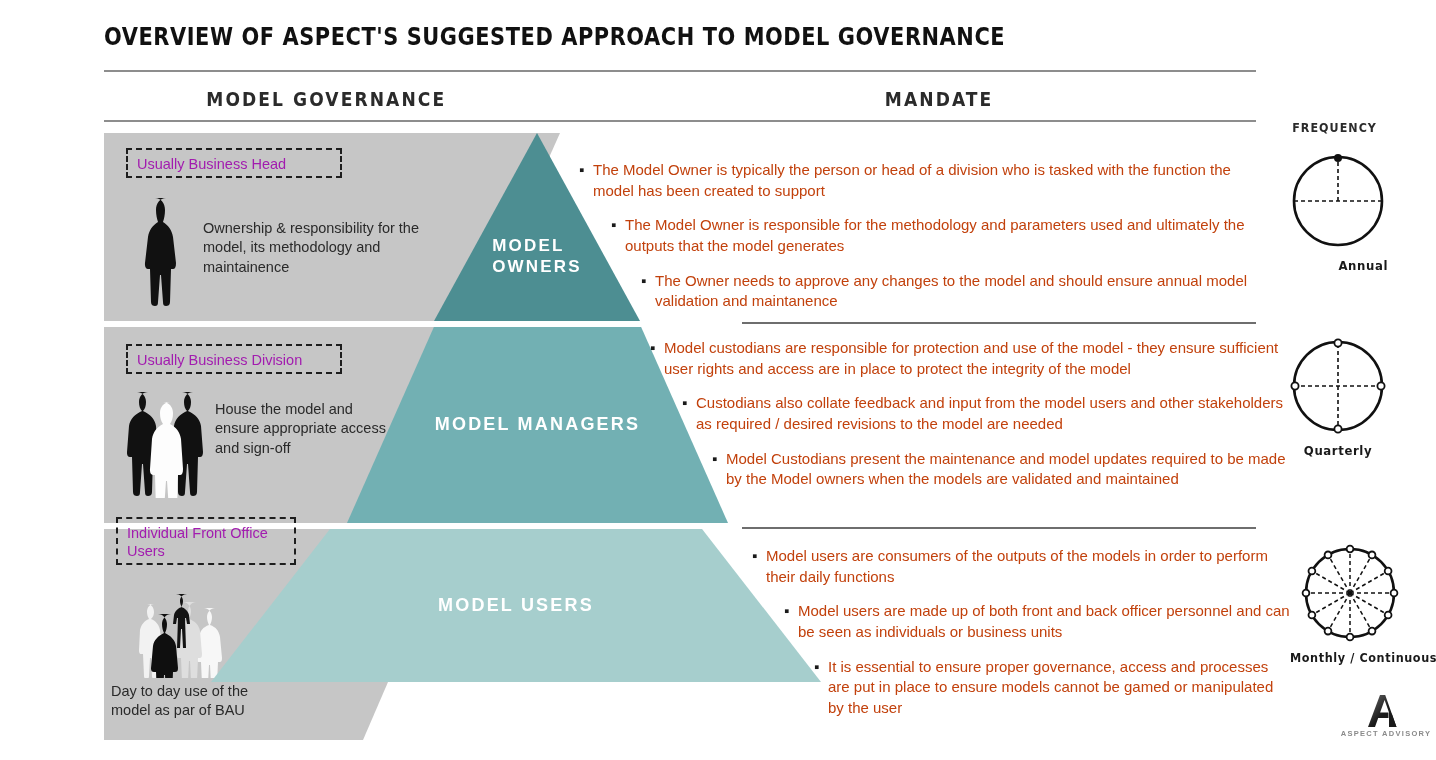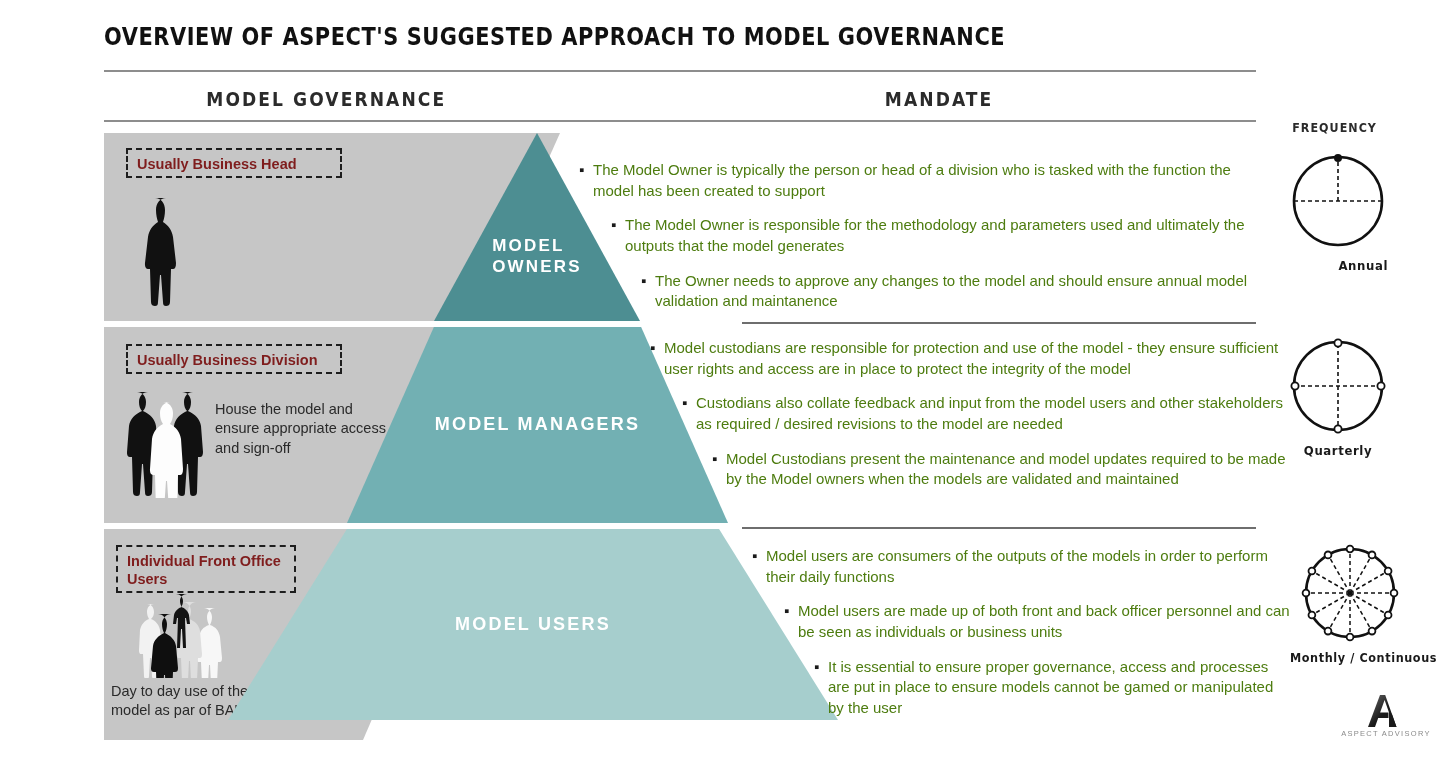--- a/index.html
+++ b/index.html
@@ -87,29 +87,29 @@
     left: 104px; top: 529px; width: 350px; height: 211px;
     clip-path: polygon(0 0, 100% 0, 74% 100%, 0 100%);
   }
 
   
   .dashed-box {
     position: absolute;
     border: 2px dashed #1d1d1d;
     background: transparent;
     font-size: 14.5px;
-    font-weight: bold;
-    color: #7f1d1d;
+    font-weight: normal;
+    color: #a21caf;
     line-height: 1.25;
     padding: 5px 9px 5px 9px;
     box-sizing: border-box;
   }
   #dash-1 { left: 126px; top: 148px; width: 216px; height: 30px; }
   #dash-2 { left: 126px; top: 344px; width: 216px; height: 30px; }
-  #dash-3 { left: 116px; top: 545px; width: 180px; height: 48px; }
+  #dash-3 { left: 116px; top: 517px; width: 180px; height: 48px; }
 
   
   .people {
     position: absolute;
   }
 
   
   .grey-caption {
     position: absolute;
     font-size: 14.5px;
@@ -150,21 +150,21 @@
     left: 347px; top: 327px; width: 381px; height: 196px;
   }
   #tier-2 .shape {
     position: absolute; inset: 0;
     background: #72b0b3;
     clip-path: polygon(22.8% 0, 77.2% 0, 100% 100%, 0 100%);
   }
   #tier-2 .tier-label { font-size: 18px; }
 
   #tier-3 {
-    left: 228px; top: 529px; width: 610px; height: 191px;
+    left: 211px; top: 529px; width: 610px; height: 153px;
   }
   #tier-3 .shape {
     position: absolute; inset: 0;
     background: #a6cecd;
     clip-path: polygon(19.5% 0, 80.5% 0, 100% 100%, 0 100%);
   }
   #tier-3 .tier-label { font-size: 18px; }
 
   
   .mandate-block {
@@ -180,21 +180,21 @@
     flex: 0 0 auto;
     width: 14px;
     font-size: 15px;
     line-height: 1.38;
     color: #1a1a1a;
     text-align: left;
   }
   .bullet-text {
     font-size: 15px;
     line-height: 1.38;
-    color: #4d7c0f;
+    color: #c2410c;
   }
   .ind-0 { margin-left: 0px; }
   .ind-1 { margin-left: 32px; }
   .ind-2 { margin-left: 62px; }
 
   #mandate-1 { left: 579px; top: 160px; width: 690px; }
   #mandate-2 { left: 650px; top: 338px; width: 640px; }
   #mandate-3 { left: 752px; top: 546px; width: 540px; }
 
   .mandate-rule {
@@ -229,21 +229,21 @@
     position: absolute;
     left: 1340px;
     top: 694px;
     width: 92px;
     text-align: center;
   }
   #logo .logo-word {
     font-size: 7.5px;
     letter-spacing: 1.3px;
     color: #8a8a8a;
-    font-weight: normal;
+    font-weight: bold;
     margin-top: 1px;
     white-space: nowrap;
   }
 </style>
 </head>
 <body>
 
 <div id="slide">
 
   <div class="slide-title">OVERVIEW OF ASPECT'S SUGGESTED APPROACH TO MODEL GOVERNANCE</div>
@@ -287,20 +287,21 @@
       <path fill="#f7f7f7" d="M76 16c-4 0-8 4-8 9 0 3 1 6 2 8-6 2-9 6-10 12l-2 21c-0.2 3 1 4 2 4l2 0 1 22c0 2 1 4 3 4 2 0 3-2 3-4l1-19 1 0 1 19c0 2 1 4 3 4 2 0 3-2 3-4l1-22 2 0c1 0 2-1 2-4l-2-21c-1-6-4-10-10-12 1-2 2-5 2-8 0-5-4-9-8-9z"></path>
 
       <path fill="#dedede" d="M57 10c-4 0-8 4-8 9 0 3 1 6 2 8-6 2-10 6-11 12l-2 23c-0.2 3 1 4 2 4l2 0 1 23c0 2 1 4 3 4 2 0 3-2 3-4l1-20 1 0 1 20c0 2 1 4 3 4 2 0 3-2 3-4l1-23 2 0c1 0 2-1 2-4l-2-23c-1-6-5-10-11-12 1-2 2-5 2-8 0-5-4-9-8-9z"></path>
 
       <path fill="#131313" d="M48 2c-4 0-7 3-7 7 0 3 1 5 2 6-4 1-7 4-8 8l-1 9 3 0 1-6 1 0-1 30 3 0 1-19 1 0 1 19 3 0-1-30 1 0 1 6 3 0-1-9c-1-4-4-7-8-8 1-1 2-3 2-6 0-4-3-7-7-7z"></path>
 
       <path fill="#0f0f0f" d="M32 22c-5 0-9 5-9 10 0 4 1 7 2 9-6 3-10 7-11 13l-2 22c-0.2 3 1 4 3 4l2 0 1 23c0 3 1 4 3 4 2 0 3-1 3-4l1-20 1 0 1 20c0 3 1 4 3 4 2 0 3-1 3-4l1-23 2 0c2 0 3-1 3-4l-2-22c-1-6-5-10-11-13 1-2 2-5 2-9 0-5-4-10-9-10z"></path>
     </svg>
   </div>
 
+  <div class="grey-caption" id="cap-1">Ownership &amp; responsibility for the model, its methodology and maintainence</div>
   <div class="grey-caption" id="cap-2">House the model and ensure appropriate access and sign-off</div>
   <div class="grey-caption" id="cap-3">Day to day use of the model as par of BAU</div>
 
   <div class="tier" id="tier-1">
     <div class="shape"></div>
     <div class="tier-label">
       <div>MODEL</div>
       <div>OWNERS</div>
     </div>
   </div>

